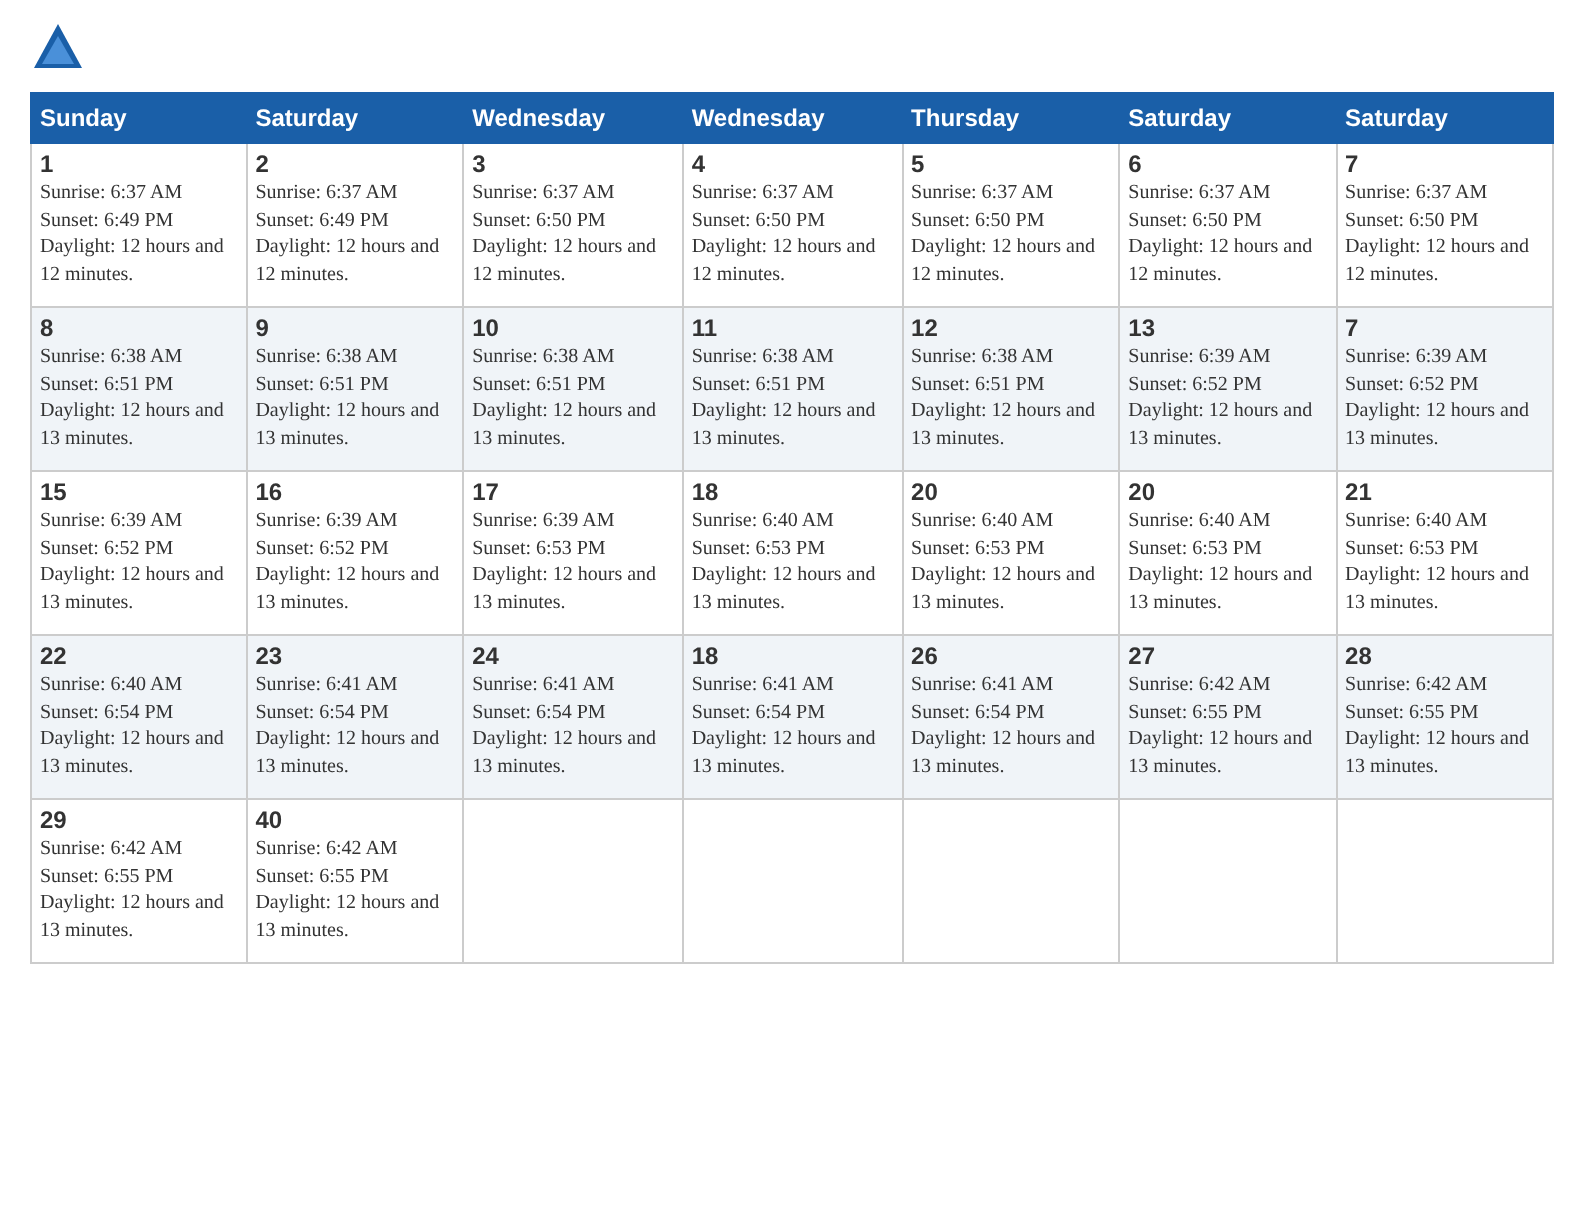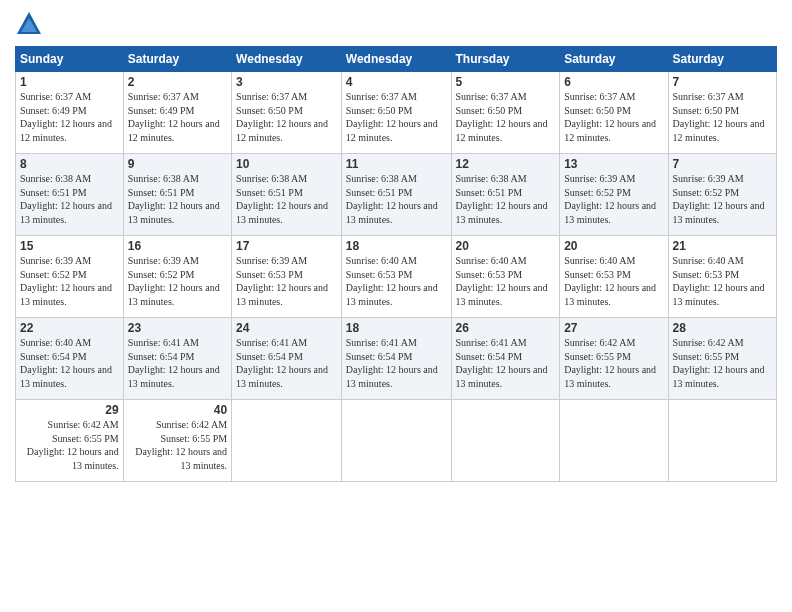--- a/index.html
+++ b/index.html
@@ -94,21 +94,20 @@
       font-size: 10px;
       color: #333;
       line-height: 1.35;
       font-family: Liberation Serif, serif;
     }
     .empty-cell {
       background: #fff !important;
     }
     .last-row td {
       height: 70px;
-      text-align: right;
     }
   </style>
 </head>
 <body>
 
 <div class="page">
   <div class="header">
     <div class="logo">
       <svg class="logo-icon" viewBox="0 0 28 28">
         <polygon points="14,2 26,24 2,24" fill="#1a5fa8"></polygon>

